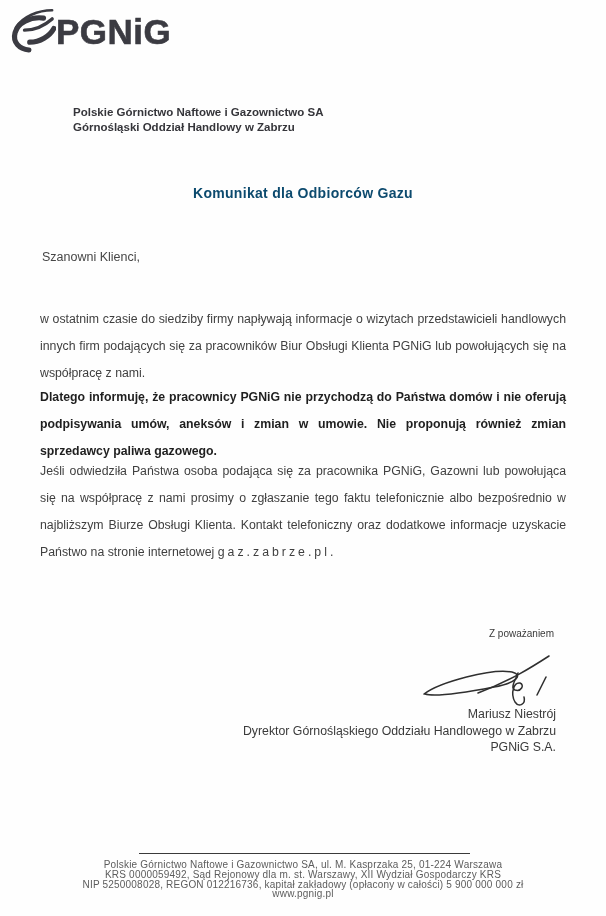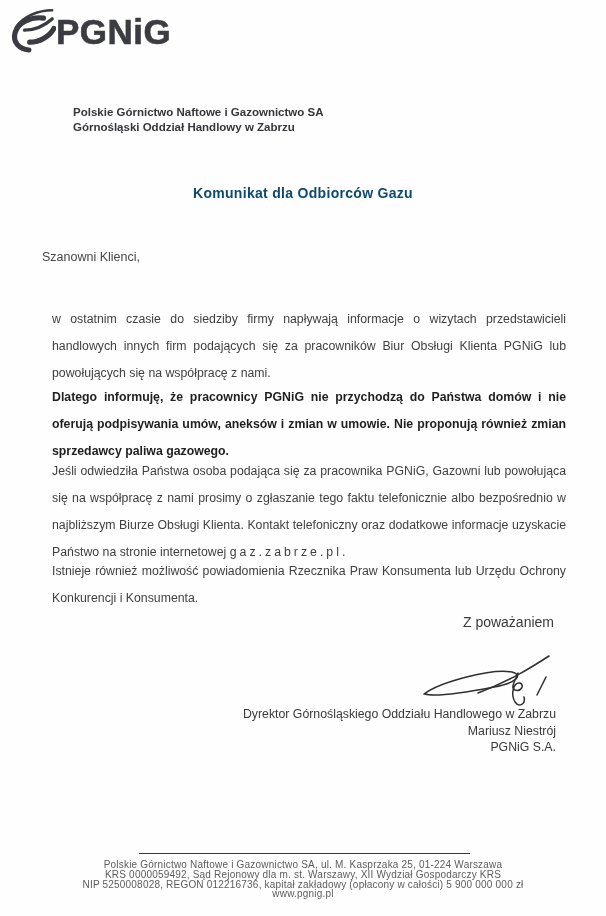--- a/index.html
+++ b/index.html
@@ -50,37 +50,37 @@
   }
   
   .salutation {
     position: absolute;
     top: 250px; left: 42px;
     font-size: 12.5px;
     color: #464646;
   }
   .para {
     position: absolute;
-    left: 52px; right: 40px;
+    left: 40px; right: 40px;
     font-size: 12.3px;
     line-height: 27px;
     text-align: justify;
     color: #3f3f3f;
     margin: 0;
   }
   .para.p1 { top: 306px; }
   .para.p2 { top: 384px; font-weight: 700; color: #1f1f1f; }
   .para.p3 { top: 458px; }
   .para.p4 { top: 558px; }
   .spaced-url { letter-spacing: 3px; }
   
   .valediction {
     position: absolute;
-    top: 614px; right: 52px;
-    font-size: 14px;
+    top: 628px; right: 52px;
+    font-size: 10px;
     color: #3a3a3a;
   }
   .signature {
     position: absolute;
     top: 652px; left: 418px;
   }
   .signer {
     position: absolute;
     top: 706px; right: 50px;
     text-align: right;
@@ -130,36 +130,35 @@
   <div class="letter-title">Komunikat dla Odbiorców Gazu</div>
 
   <div class="salutation">Szanowni Klienci,</div>
 
   <p class="para p1">w ostatnim czasie do siedziby firmy napływają informacje o wizytach przedstawicieli handlowych innych firm podających się za pracowników Biur Obsługi Klienta PGNiG lub powołujących się na współpracę z nami.</p>
 
   <p class="para p2">Dlatego informuję, że pracownicy PGNiG nie przychodzą do Państwa domów i nie oferują podpisywania umów, aneksów i zmian w umowie. Nie proponują również zmian sprzedawcy paliwa gazowego.</p>
 
   <p class="para p3"><span>Jeśli odwiedziła Państwa osoba podająca się za pracownika PGNiG, Gazowni lub powołująca się na współpracę z nami prosimy o zgłaszanie tego faktu telefonicznie albo bezpośrednio w najbliższym Biurze Obsługi Klienta. Kontakt telefoniczny oraz dodatkowe informacje uzyskacie Państwo na stronie internetowej </span><span class="spaced-url">gaz.zabrze.pl</span><span>.</span></p>
 
-  <p class="para p4">Istnieje również możliwość powiadomienia Rzecznika Praw Konsumenta lub Urzędu Ochrony Konkurencji i Konsumenta.</p>
 
   <div class="valediction">Z poważaniem</div>
 
   <svg class="signature" width="138" height="62" viewBox="0 0 138 62" aria-hidden="true">
     <g fill="none" stroke="#2f2f2f" stroke-width="1.5" stroke-linecap="round">
       <path d="M6 42 C22 30 74 16 94 20 C106 23 98 31 76 35 C50 40 16 45 7 42"></path>
       <path d="M131 4 C114 15 92 29 60 41"></path>
       <path d="M100 21 C97 29 92 36 97 38 C103 40 107 33 102 31 C96 30 92 41 97 50 C101 56 108 52 106 45"></path>
       <path d="M128 25 L119 43"></path>
     </g>
   </svg>
 
   <div class="signer">
+    <div>Mariusz Niestrój</div>
     <div>Dyrektor Górnośląskiego Oddziału Handlowego w Zabrzu</div>
-    <div>Mariusz Niestrój</div>
     <div>PGNiG S.A.</div>
   </div>
 
   <div class="footer-rule"></div>
   <div class="footer">
     <div>Polskie Górnictwo Naftowe i Gazownictwo SA, ul. M. Kasprzaka 25, 01-224 Warszawa</div>
     <div>KRS 0000059492, Sąd Rejonowy dla m. st. Warszawy, XII Wydział Gospodarczy KRS</div>
     <div>NIP 5250008028, REGON 012216736, kapitał zakładowy (opłacony w całości) 5 900 000 000 zł</div>
     <div>www.pgnig.pl</div>
   </div>

